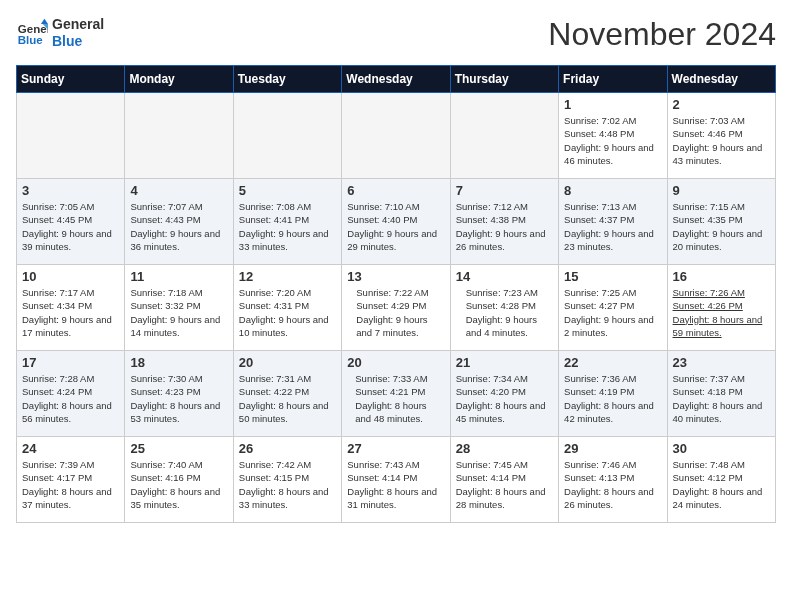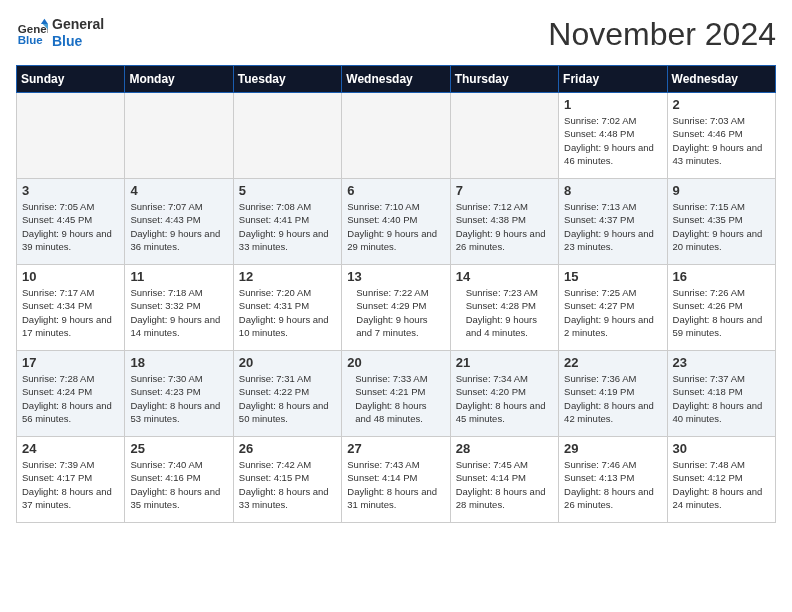--- a/index.html
+++ b/index.html
@@ -202,21 +202,21 @@
 Daylight: 9 hours and 4 minutes.</div>
         </td>
         <td>
           <span class="day-num">15</span>
           <div class="day-info" style="white-space: pre-line;">Sunrise: 7:25 AM
 Sunset: 4:27 PM
 Daylight: 9 hours and 2 minutes.</div>
         </td>
         <td>
           <span class="day-num">16</span>
-          <div class="day-info" style="white-space: pre-line;">Sunrise: 7:26 AM
+          <div class="day-info" style="white-space: pre-line; text-decoration: underline;">Sunrise: 7:26 AM
 Sunset: 4:26 PM
 Daylight: 8 hours and 59 minutes.</div>
         </td>
       </tr>
       <tr>
         <td class="alt-row">
           <span class="day-num">17</span>
           <div class="day-info" style="white-space: pre-line;">Sunrise: 7:28 AM
 Sunset: 4:24 PM
 Daylight: 8 hours and 56 minutes.</div>

